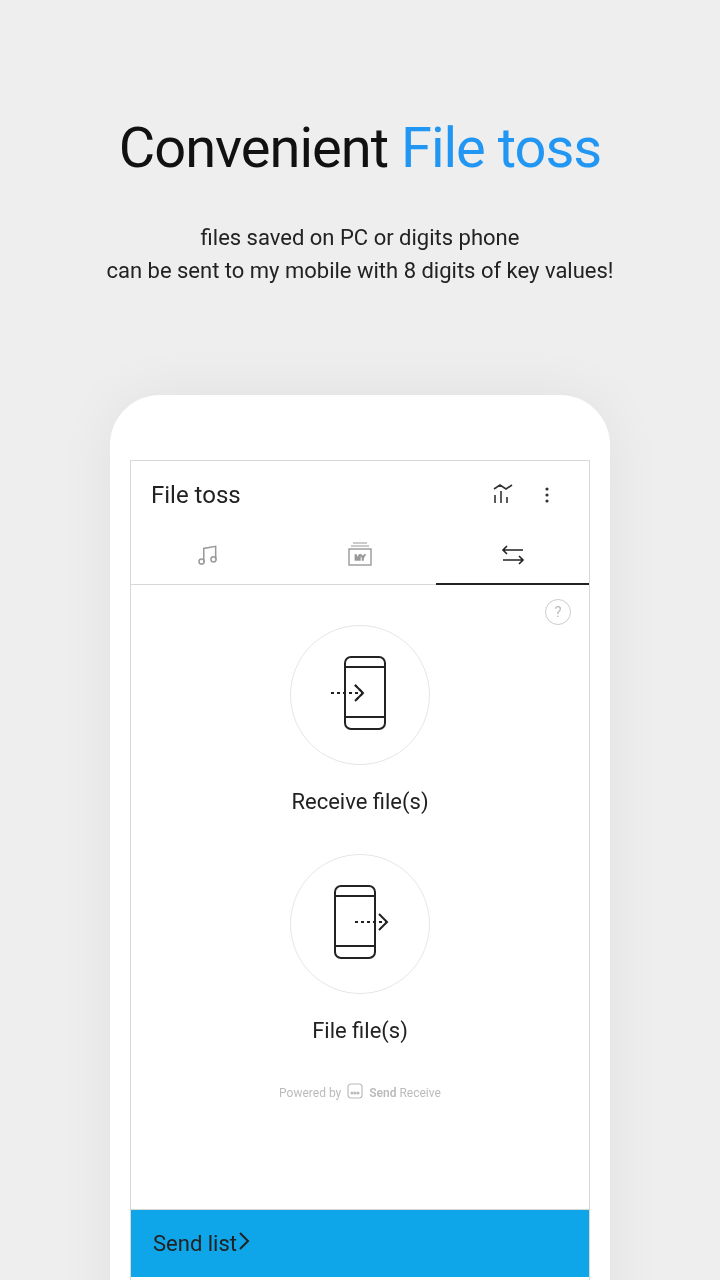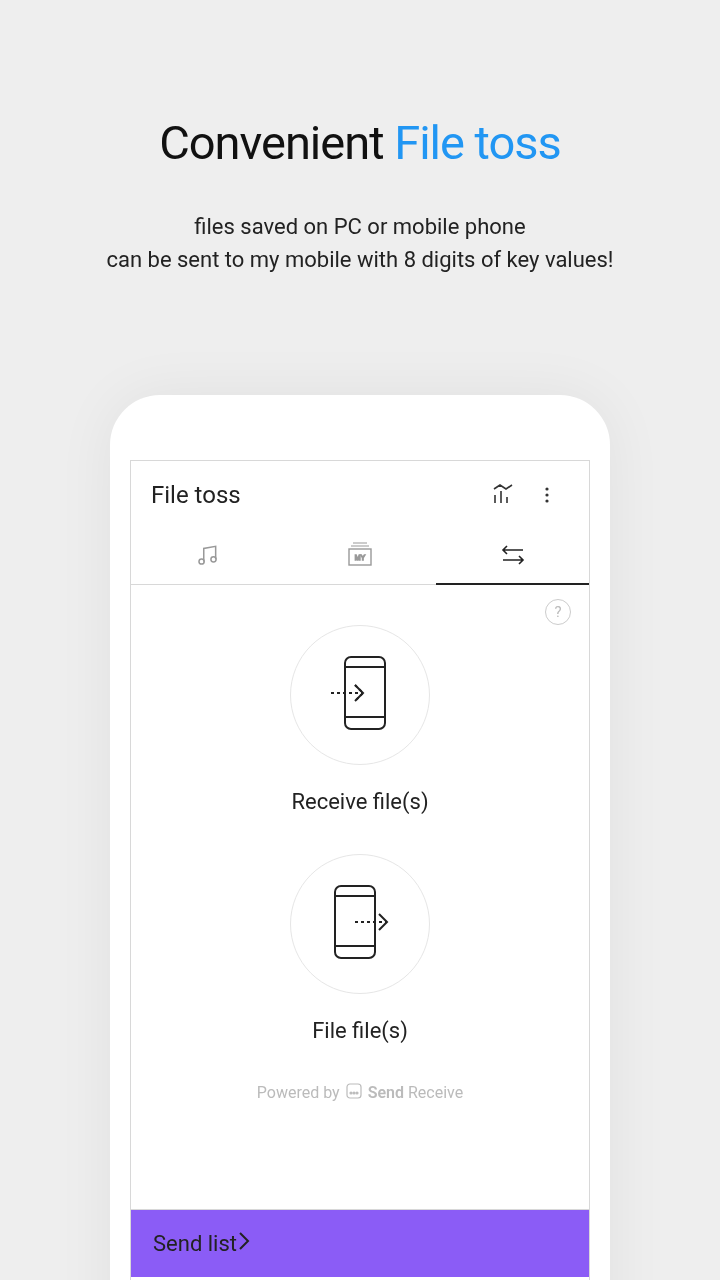--- a/index.html
+++ b/index.html
@@ -9,21 +9,21 @@
     background: #eeeeee;
     font-family: -apple-system, BlinkMacSystemFont, "Segoe UI", Roboto, sans-serif;
     overflow: hidden;
     position: relative;
   }
   .hero {
     text-align: center;
     padding-top: 115px;
   }
   .hero-title {
-    font-size: 47px;
+    font-size: 56px;
     font-weight: 400;
     letter-spacing: -1px;
   }
   .hero-title .black { color: #111; }
   .hero-title .blue { color: #2196f3; }
   .hero-sub {
     margin-top: 40px;
     font-size: 22px;
     color: #222;
     line-height: 1.5;
@@ -114,52 +114,52 @@
     border-radius: 50%;
     margin: 0 auto 20px;
     display: flex;
     align-items: center;
     justify-content: center;
   }
   .action-label { font-size: 22px; color: #222; margin-top: 24px; }
   .powered {
     text-align: center;
     color: #bbb;
-    font-size: 16px;
+    font-size: 12px;
     margin-top: 16px;
     display: flex;
-    align-items: flex-start;
+    align-items: center;
     justify-content: center;
     gap: 6px;
   }
   .powered .send-brand { font-weight: 600; }
   
   .screen-inner-bottom {
     position: absolute;
     left: 0; right: 0;
     top: 748px;
     border-top: 1px solid #d8d8d8;
     height: 68px;
     display: flex;
     align-items: center;
     padding: 0 22px;
     font-size: 22px;
     color: #222;
-    background: #8b5cf6;
+    background: #0ea5e9;
   }
 </style>
 </head>
 <body>
 
 <div class="hero">
   <div class="hero-title">
     <span class="black">Convenient </span><span class="blue">File toss</span>
   </div>
   <div class="hero-sub">
-    <div>files saved on PC or mobile phone</div>
+    <div>files saved on PC or digits phone</div>
     <div>can be sent to my mobile with 8 digits of key values!</div>
   </div>
 </div>
 
 <div class="device">
   <div class="screen">
 
     <div class="appbar">
       <div class="appbar-title">File toss</div>
       <div class="appbar-icon">

